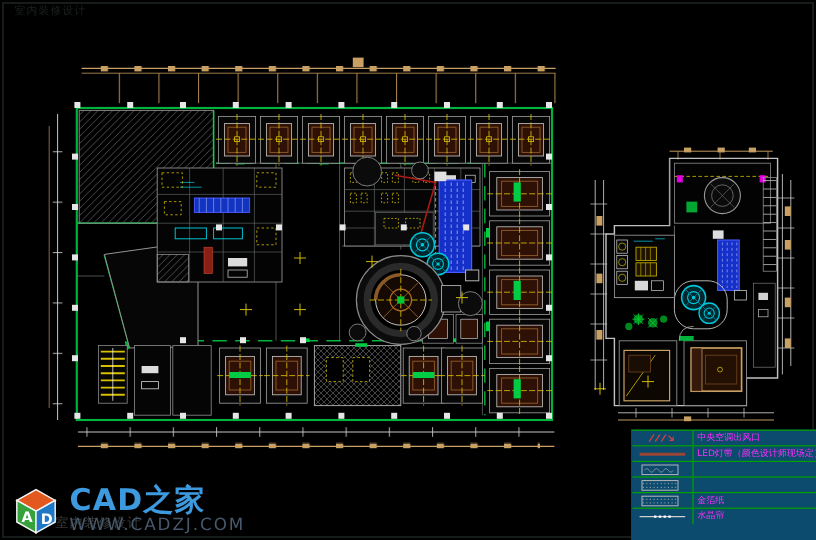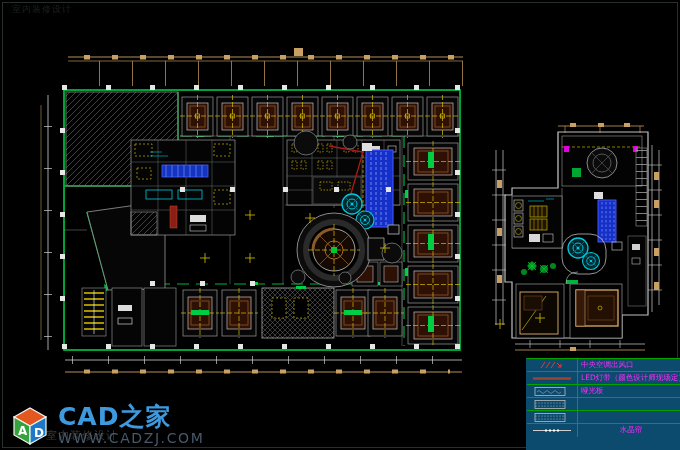--- a/index.html
+++ b/index.html
@@ -452,37 +452,37 @@
     </div>
     <div class="legend-label">LED灯带（颜色设计师现场定）</div>
   </div>
   <div class="legend-row">
     <div class="legend-sym">
       <svg width="46" height="11">
         <rect x="6" y="1.5" width="30" height="8" fill="none" stroke="#bbb" stroke-width="0.8"></rect>
         <path d="M8,6 q2,-3 4,0 t4,0 t4,0 t4,0 t4,0 t4,0" fill="none" stroke="#999" stroke-width="0.7"></path>
       </svg>
     </div>
-    <div class="legend-label">哑光板</div>
   </div>
   <div class="legend-row">
     <div class="legend-sym">
       <svg width="46" height="11">
         <rect x="6" y="1.5" width="30" height="8" fill="url(#legDots)" stroke="#bbb" stroke-width="0.8"></rect>
       </svg>
     </div>
   </div>
   <div class="legend-row">
     <div class="legend-sym">
       <svg width="46" height="11">
         <rect x="6" y="1.5" width="30" height="8" fill="url(#legDots)" stroke="#bbb" stroke-width="0.8"></rect>
       </svg>
     </div>
-  </div>
-  <div class="legend-row" style="border-bottom:none;text-align:center;">
+    <div class="legend-label">金箔纸</div>
+  </div>
+  <div class="legend-row" style="border-bottom:none;">
     <div class="legend-sym">
       <svg width="46" height="11">
         <line x1="4" y1="5.5" x2="42" y2="5.5" stroke="#cfcfcf" stroke-width="1"></line>
         <line x1="16" y1="5.5" x2="30" y2="5.5" stroke="#fff" stroke-width="2" stroke-dasharray="2 2"></line>
       </svg>
     </div>
     <div class="legend-label">水晶帘</div>
   </div>
 </div>
 

